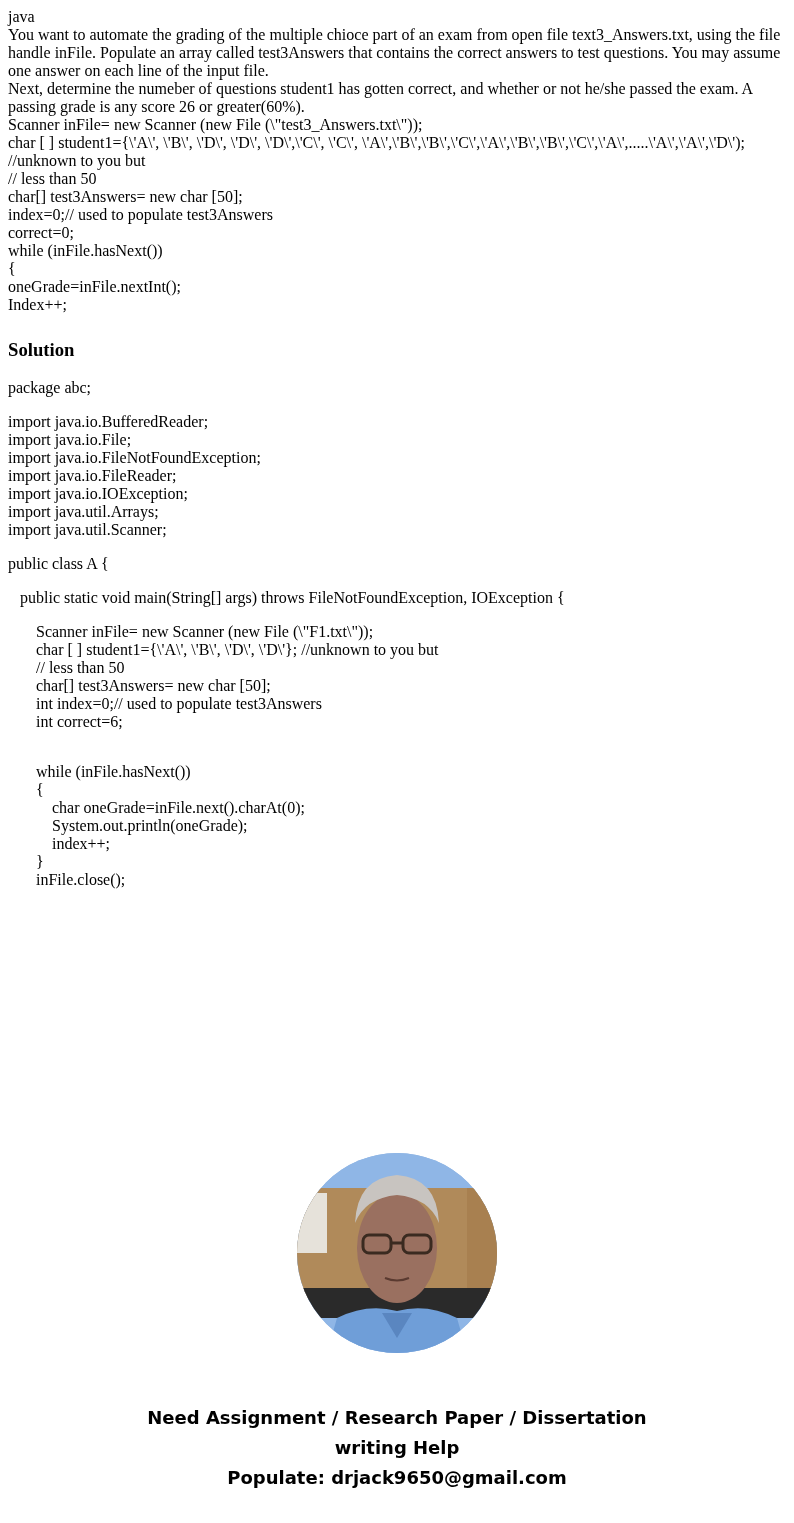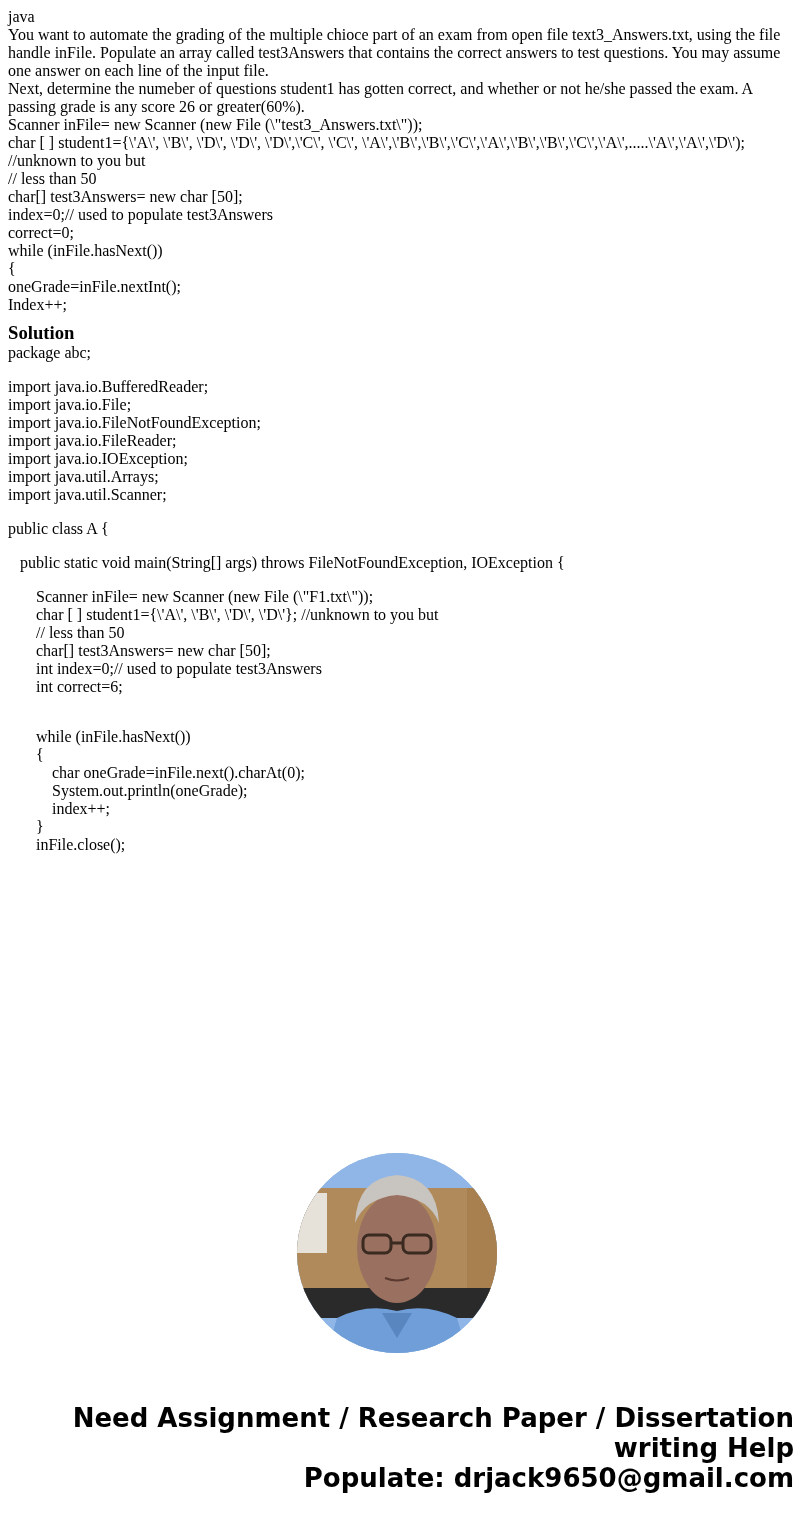--- a/index.html
+++ b/index.html
@@ -10,50 +10,51 @@
       font-family: "Liberation Serif", serif;
       font-size: 16px;
       color: #000;
       position: relative;
     }
     .content { padding: 0 8px; }
     p { margin: 0; line-height: 18px; }
     .p { margin-top: 0; }
     .first { margin-top: 8px; }
     h3 {
-      margin: 8px 0 0 0;
+      margin: 25px 0 0 0;
       font-size: 18.7px;
       font-weight: bold;
       line-height: 22px;
     }
     .solution-box {
+      margin-top: 18px;
       height: 535px;
       overflow: hidden;
     }
     .code-line { white-space: pre; line-height: 18px; }
     .gap { height: 16px; }
     .avatar {
       position: absolute;
       left: 297px;
       top: 1153px;
       width: 200px;
       height: 200px;
       border-radius: 50%;
       overflow: hidden;
       background: #8fb2e0;
     }
     .promo {
       position: absolute;
       left: 0;
       top: 1403px;
       width: 794px;
-      text-align: right;
+      text-align: center;
       font-family: "DejaVu Sans", sans-serif;
       font-weight: bold;
-      font-size: 26px;
+      font-size: 18px;
       line-height: 30px;
       color: #000;
     }
   </style>
 </head>
 <body>
 
 <div class="content">
   <p class="first">java</p>
 

